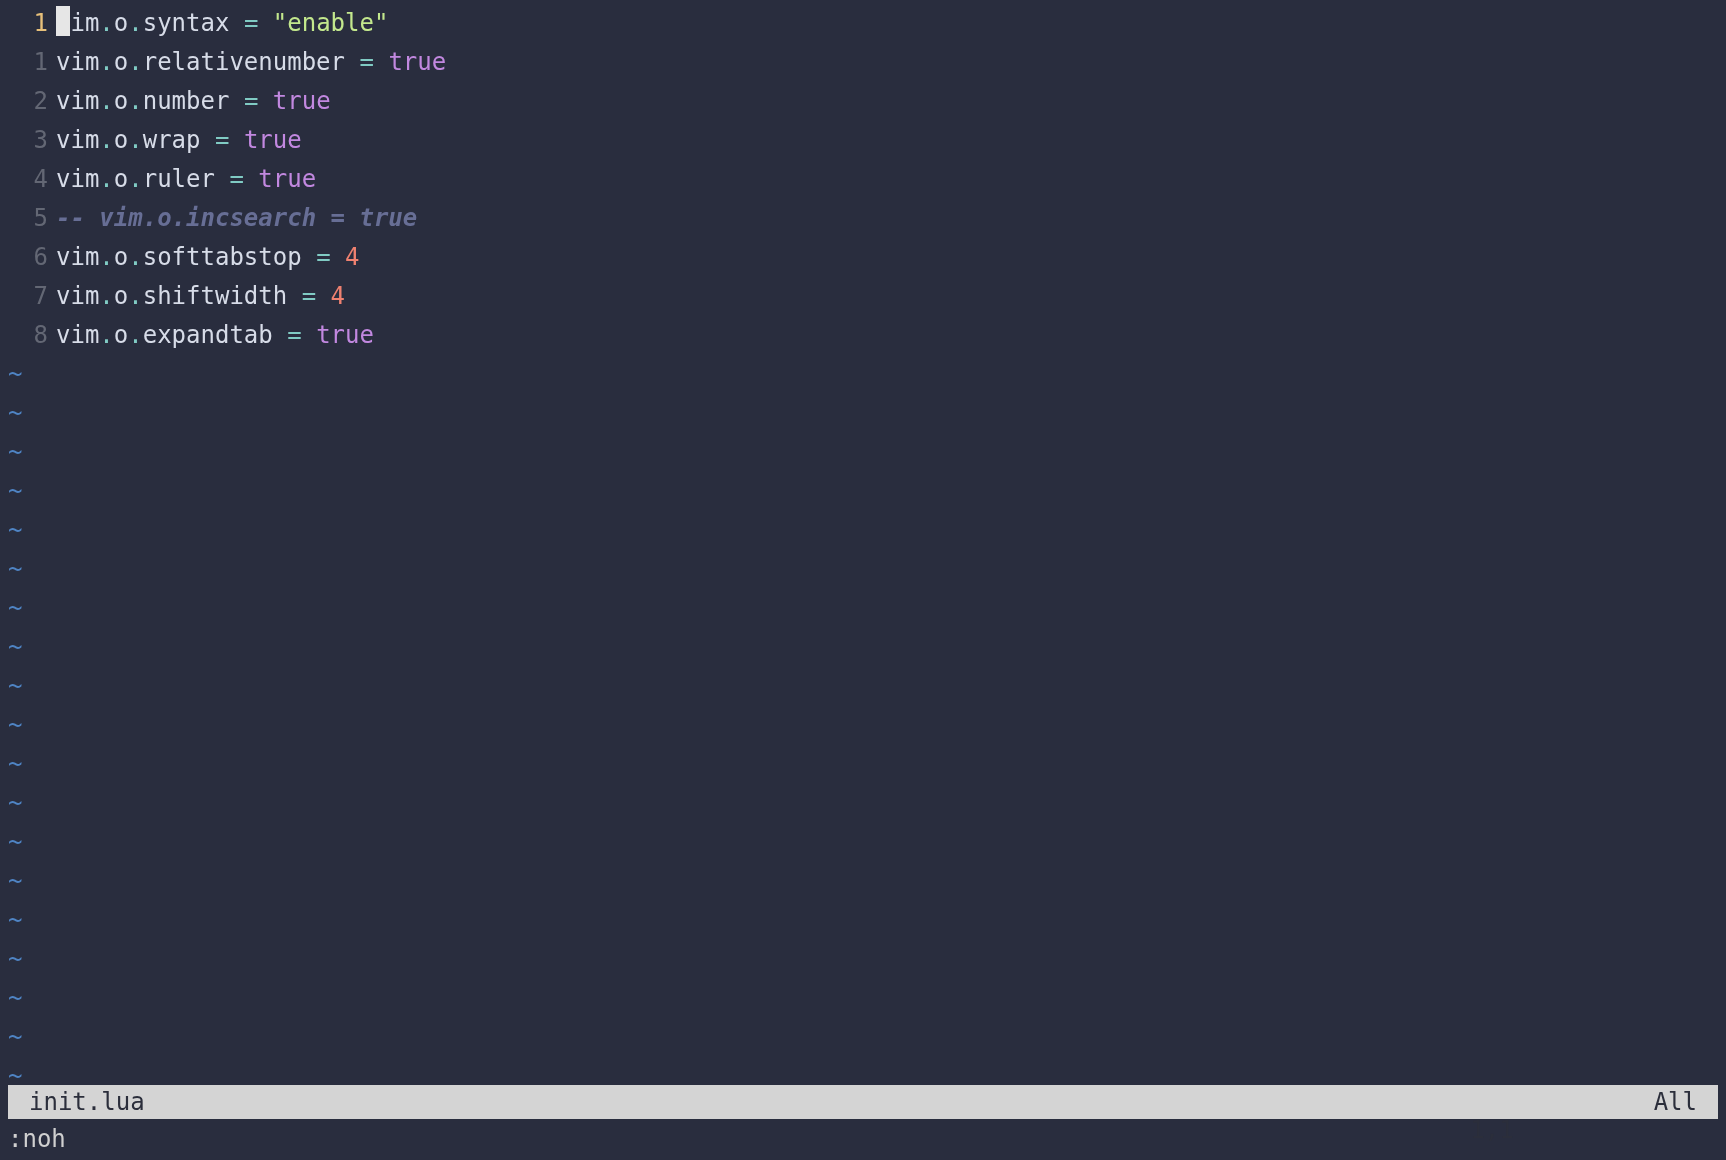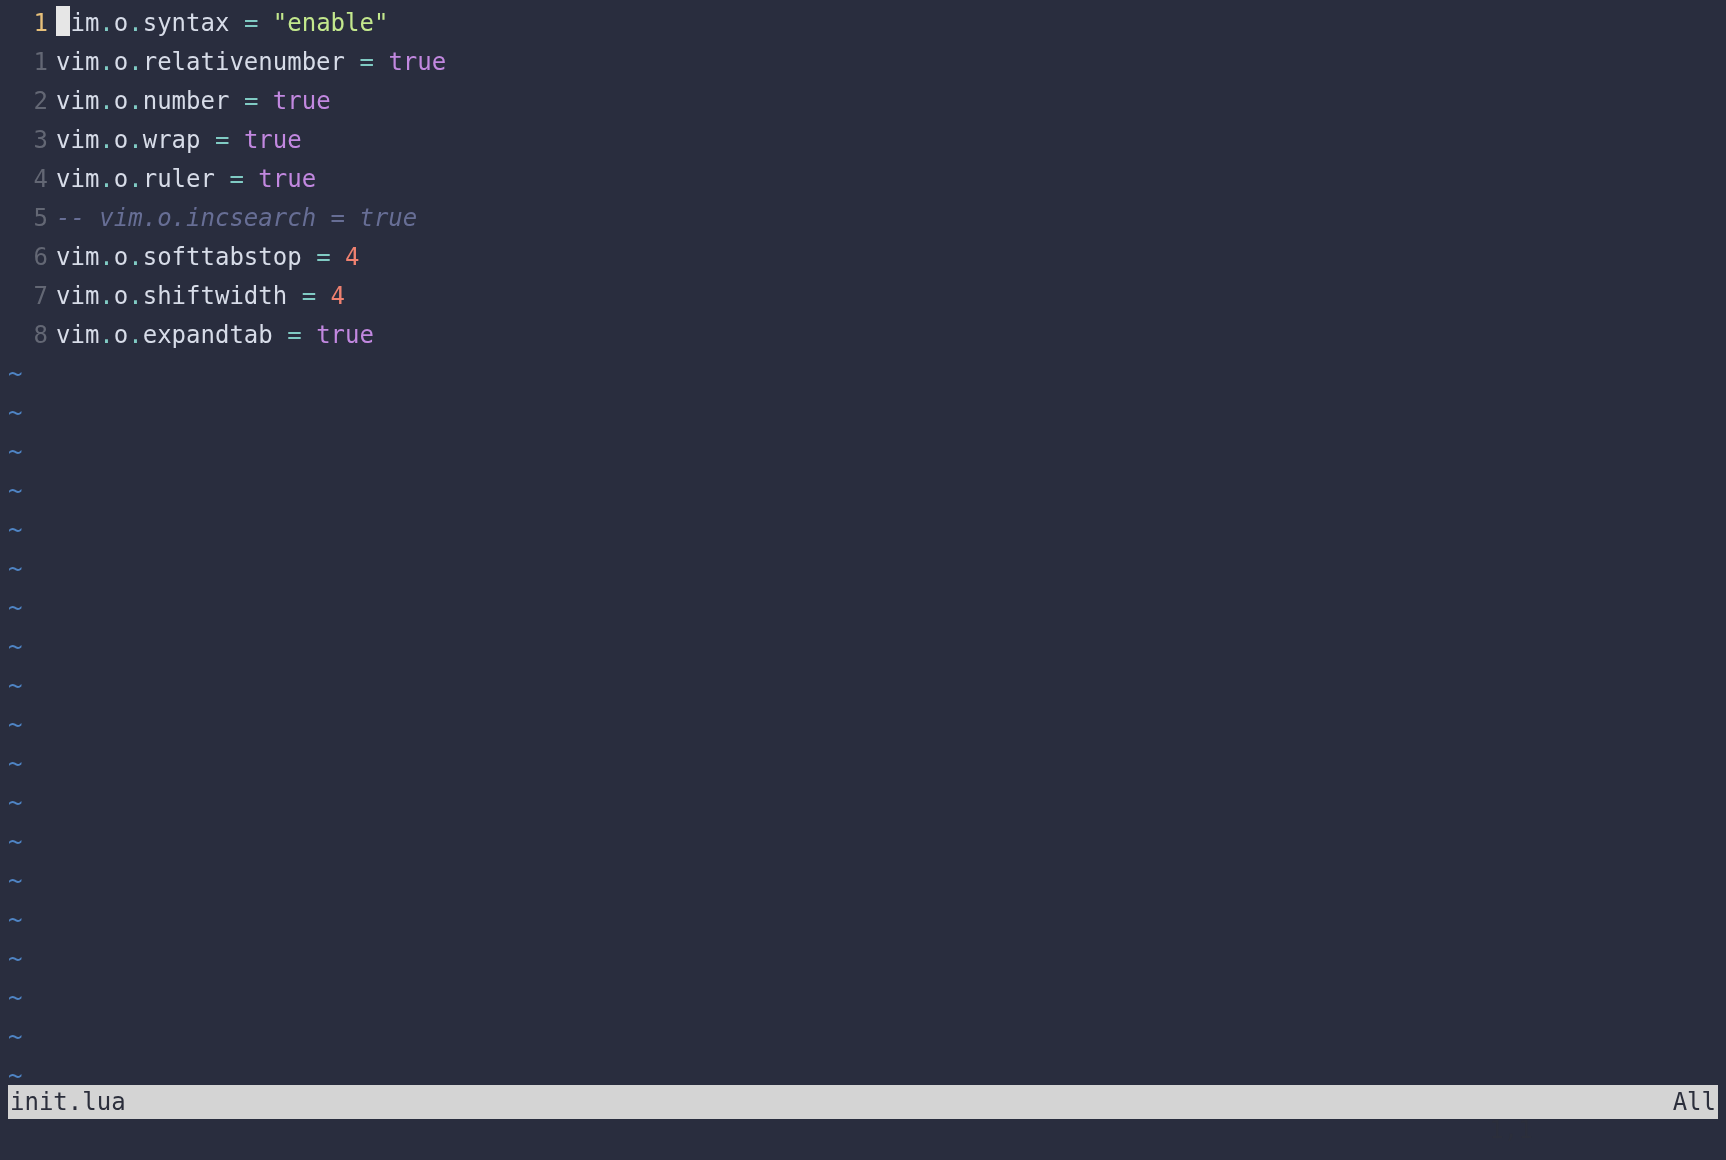--- a/index.html
+++ b/index.html
@@ -70,40 +70,40 @@
     padding-left: 8px;
     color: var(--tilde);
     user-select: none;
   }
   .tok-ident  { color: var(--ident); }
   .tok-punct  { color: var(--punct); }
   .tok-op     { color: var(--op); }
   .tok-string { color: var(--string); }
   .tok-bool   { color: var(--bool); }
   .tok-number { color: var(--number); }
-  .tok-comment{ color: var(--comment); font-style: italic; }
+  .tok-comment{ color: var(--comment); font-style: italic; font-weight: bold; }
   .cursor {
     position: absolute;
     top: 2px;
     left: 0;
     width: 14px;
     height: 30px;
     background: var(--cursor);
   }
   .statusbar {
     position: absolute;
     left: 8px;
     right: 8px;
     bottom: 41px;
     height: 34px;
     line-height: 34px;
     background: var(--statusbar-bg);
     color: var(--statusbar-fg);
     display: flex;
-    padding: 0 2px;
+    padding: 0 21px;
     font-size: 24px;
   }
   .statusbar .filename { flex: 0 0 auto; }
   .statusbar .spacer { flex: 1 1 auto; }
   .statusbar .pos { flex: 0 0 auto; padding-right: 140px; margin-top: 28px; }
   .statusbar .pct { flex: 0 0 auto; }
   .cmdline {
     position: absolute;
     left: 8px;
     right: 8px;
@@ -121,14 +121,15 @@
 
   <div class="buffer" id="buffer"><div class="row"><div class="gutter current">1</div><div class="code"><span class="cursor"></span><span class="tok-ident">vim</span><span class="tok-punct">.</span><span class="tok-ident">o</span><span class="tok-punct">.</span><span class="tok-ident">syntax</span><span> </span><span class="tok-op">=</span><span> </span><span class="tok-string">"enable"</span></div></div><div class="row"><div class="gutter">1</div><div class="code"><span class="tok-ident">vim</span><span class="tok-punct">.</span><span class="tok-ident">o</span><span class="tok-punct">.</span><span class="tok-ident">relativenumber</span><span> </span><span class="tok-op">=</span><span> </span><span class="tok-bool">true</span></div></div><div class="row"><div class="gutter">2</div><div class="code"><span class="tok-ident">vim</span><span class="tok-punct">.</span><span class="tok-ident">o</span><span class="tok-punct">.</span><span class="tok-ident">number</span><span> </span><span class="tok-op">=</span><span> </span><span class="tok-bool">true</span></div></div><div class="row"><div class="gutter">3</div><div class="code"><span class="tok-ident">vim</span><span class="tok-punct">.</span><span class="tok-ident">o</span><span class="tok-punct">.</span><span class="tok-ident">wrap</span><span> </span><span class="tok-op">=</span><span> </span><span class="tok-bool">true</span></div></div><div class="row"><div class="gutter">4</div><div class="code"><span class="tok-ident">vim</span><span class="tok-punct">.</span><span class="tok-ident">o</span><span class="tok-punct">.</span><span class="tok-ident">ruler</span><span> </span><span class="tok-op">=</span><span> </span><span class="tok-bool">true</span></div></div><div class="row"><div class="gutter">5</div><div class="code"><span class="tok-comment">-- vim.o.incsearch = true</span></div></div><div class="row"><div class="gutter">6</div><div class="code"><span class="tok-ident">vim</span><span class="tok-punct">.</span><span class="tok-ident">o</span><span class="tok-punct">.</span><span class="tok-ident">softtabstop</span><span> </span><span class="tok-op">=</span><span> </span><span class="tok-number">4</span></div></div><div class="row"><div class="gutter">7</div><div class="code"><span class="tok-ident">vim</span><span class="tok-punct">.</span><span class="tok-ident">o</span><span class="tok-punct">.</span><span class="tok-ident">shiftwidth</span><span> </span><span class="tok-op">=</span><span> </span><span class="tok-number">4</span></div></div><div class="row"><div class="gutter">8</div><div class="code"><span class="tok-ident">vim</span><span class="tok-punct">.</span><span class="tok-ident">o</span><span class="tok-punct">.</span><span class="tok-ident">expandtab</span><span> </span><span class="tok-op">=</span><span> </span><span class="tok-bool">true</span></div></div><div class="row"><div class="tilde-col">~</div><div class="code"></div></div><div class="row"><div class="tilde-col">~</div><div class="code"></div></div><div class="row"><div class="tilde-col">~</div><div class="code"></div></div><div class="row"><div class="tilde-col">~</div><div class="code"></div></div><div class="row"><div class="tilde-col">~</div><div class="code"></div></div><div class="row"><div class="tilde-col">~</div><div class="code"></div></div><div class="row"><div class="tilde-col">~</div><div class="code"></div></div><div class="row"><div class="tilde-col">~</div><div class="code"></div></div><div class="row"><div class="tilde-col">~</div><div class="code"></div></div><div class="row"><div class="tilde-col">~</div><div class="code"></div></div><div class="row"><div class="tilde-col">~</div><div class="code"></div></div><div class="row"><div class="tilde-col">~</div><div class="code"></div></div><div class="row"><div class="tilde-col">~</div><div class="code"></div></div><div class="row"><div class="tilde-col">~</div><div class="code"></div></div><div class="row"><div class="tilde-col">~</div><div class="code"></div></div><div class="row"><div class="tilde-col">~</div><div class="code"></div></div><div class="row"><div class="tilde-col">~</div><div class="code"></div></div><div class="row"><div class="tilde-col">~</div><div class="code"></div></div><div class="row"><div class="tilde-col">~</div><div class="code"></div></div></div>
 
   <div class="statusbar">
     <span class="filename">init.lua</span>
     <span class="spacer"></span>
     <span class="pos">1,1</span>
     <span class="pct">All</span>
   </div>
 
+  <div class="cmdline">:noh</div>
 
 </div>
 
 </body></html>

